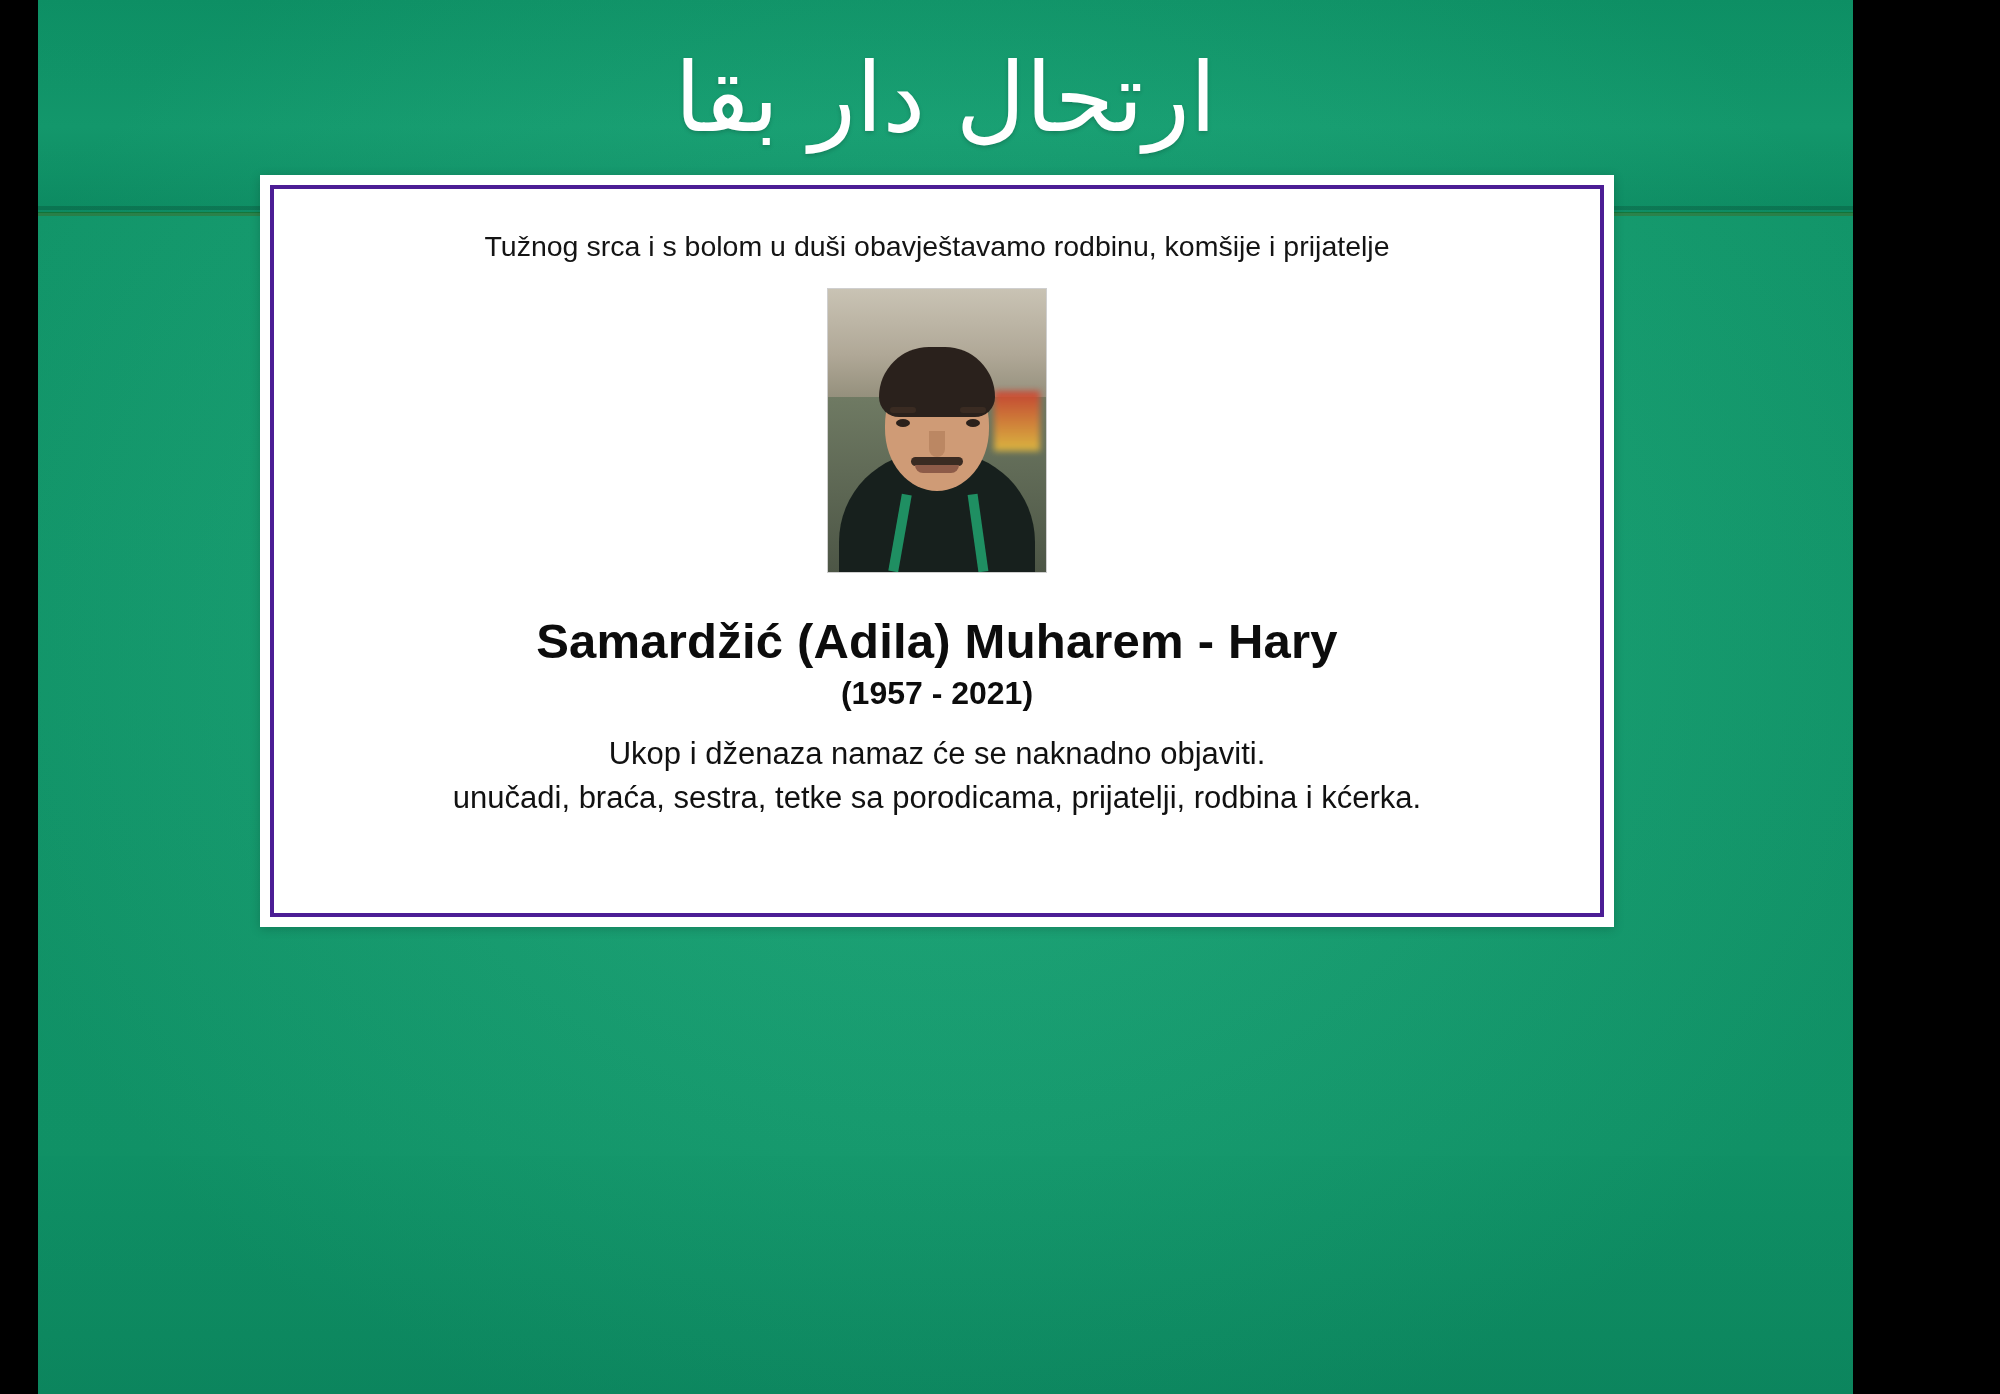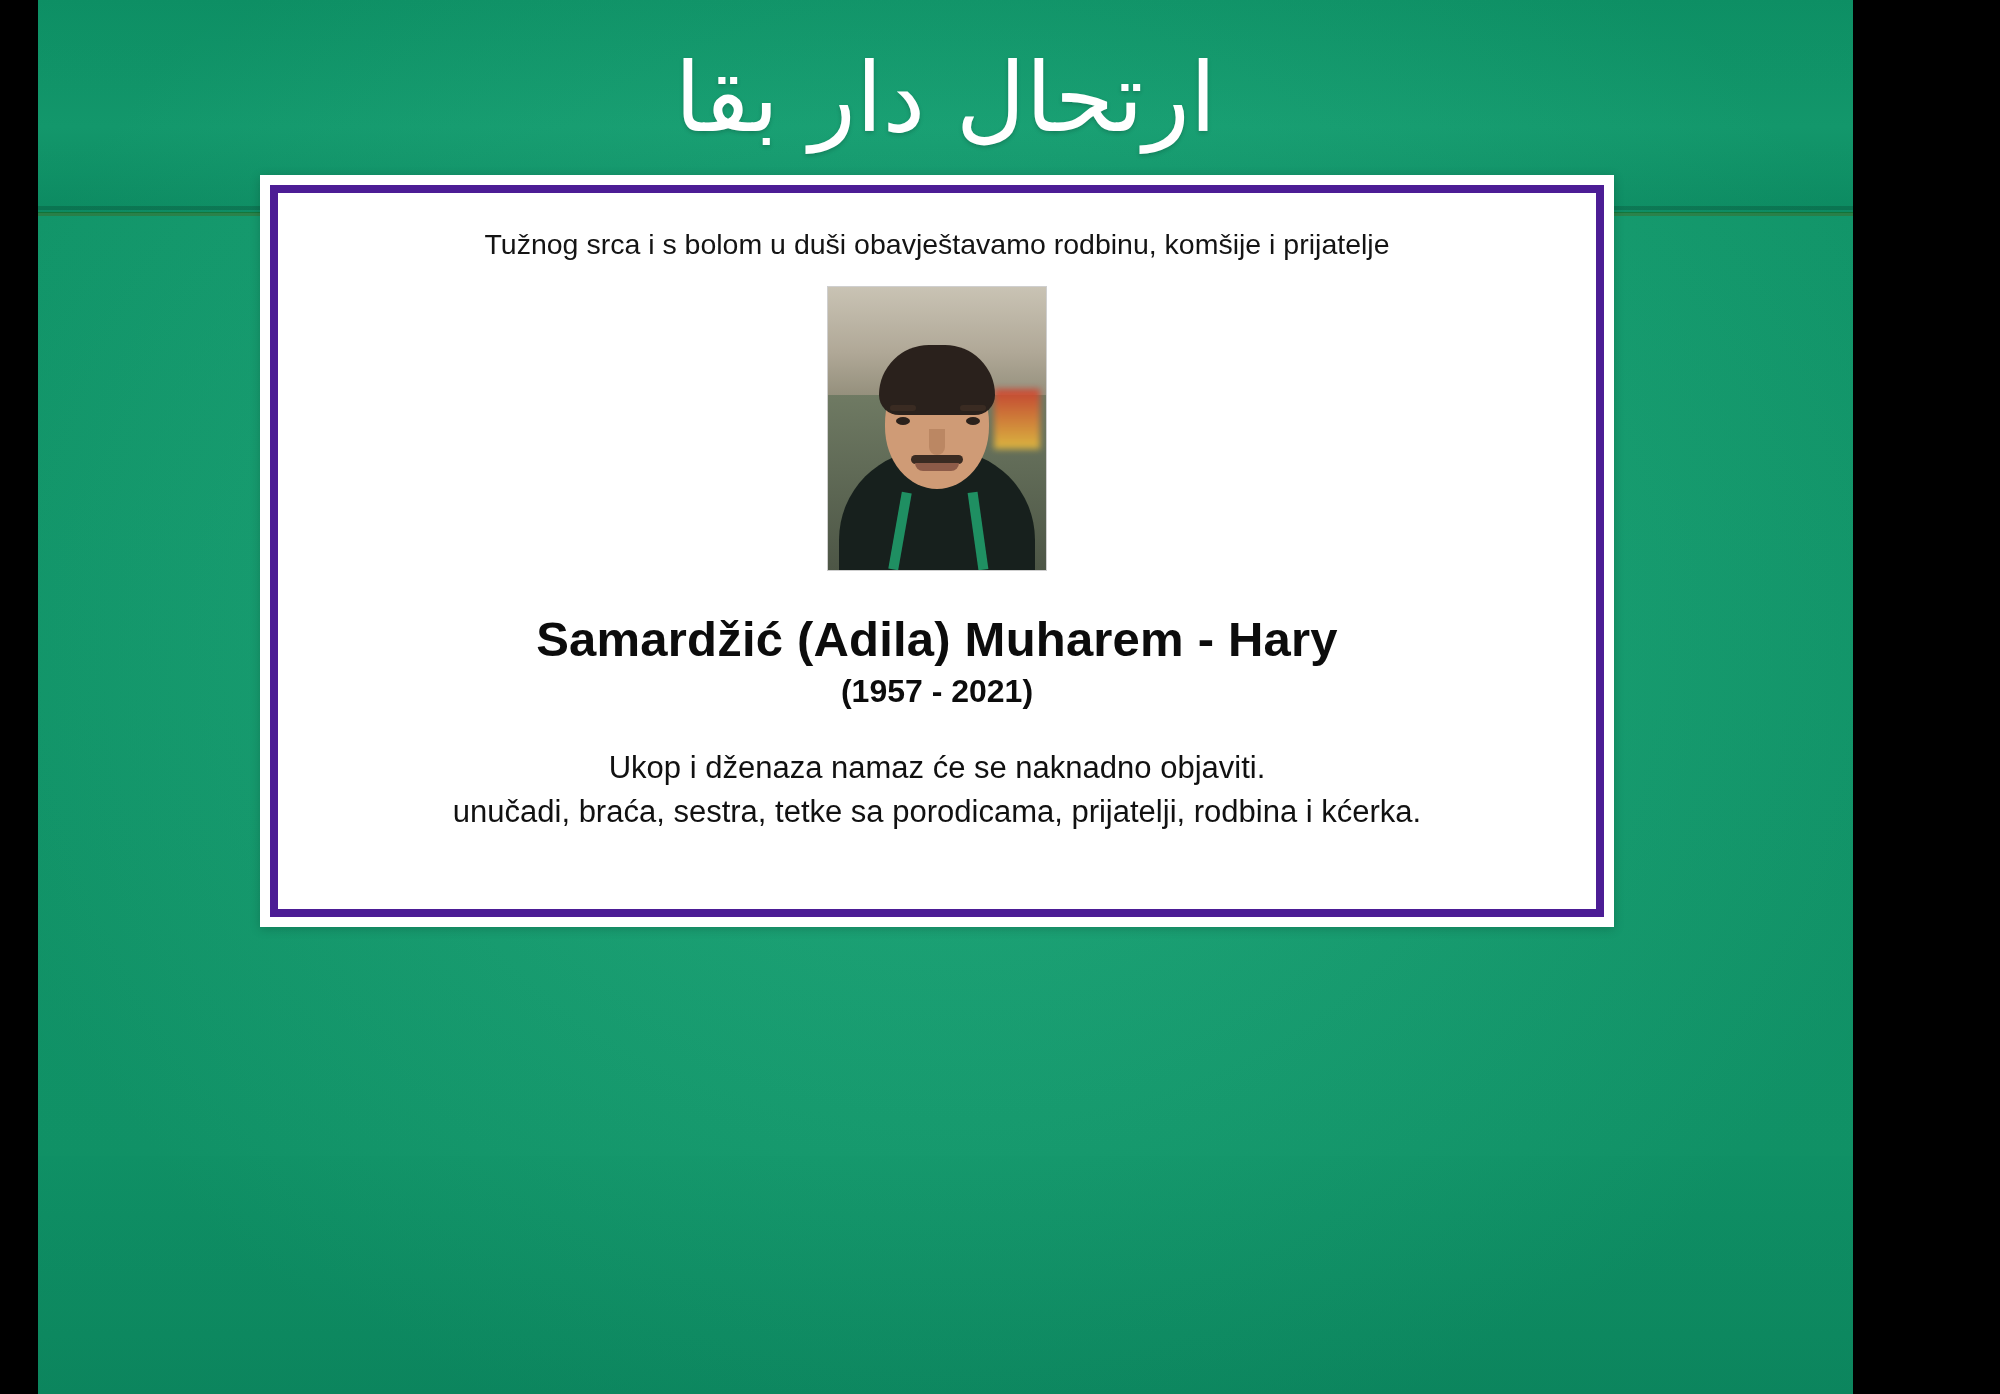--- a/index.html
+++ b/index.html
@@ -98,23 +98,23 @@
     width: 1354px;
     height: 752px;
     background: #ffffff;
     padding: 10px;
     box-sizing: border-box;
     box-shadow: 0 2px 10px rgba(0,0,0,0.18);
   }
   .card-mid {
     width: 100%;
     height: 100%;
-    border: 8px solid #4c1d95;
+    border: 4px solid #4c1d95;
     box-sizing: border-box;
-    padding: 6px;
+    padding: 12px;
     background: #ffffff;
   }
   .card-inner {
     width: 100%;
     height: 100%;
     background: #ffffff;
     box-sizing: border-box;
     padding: 26px 44px 18px 44px;
     display: flex;
     flex-direction: column;
@@ -213,21 +213,21 @@
   }
   .years {
     margin-top: 6px;
     font-size: 32px;
     font-weight: bold;
     color: #0c0c0c;
     text-align: center;
   }
 
   .message {
-    margin-top: 36px;
+    margin-top: 20px;
     text-align: center;
     font-size: 31px;
     line-height: 1.42;
     color: #111111;
     max-width: 1250px;
   }
   .message div { white-space: nowrap; }
 </style>
 </head>
 <body>

